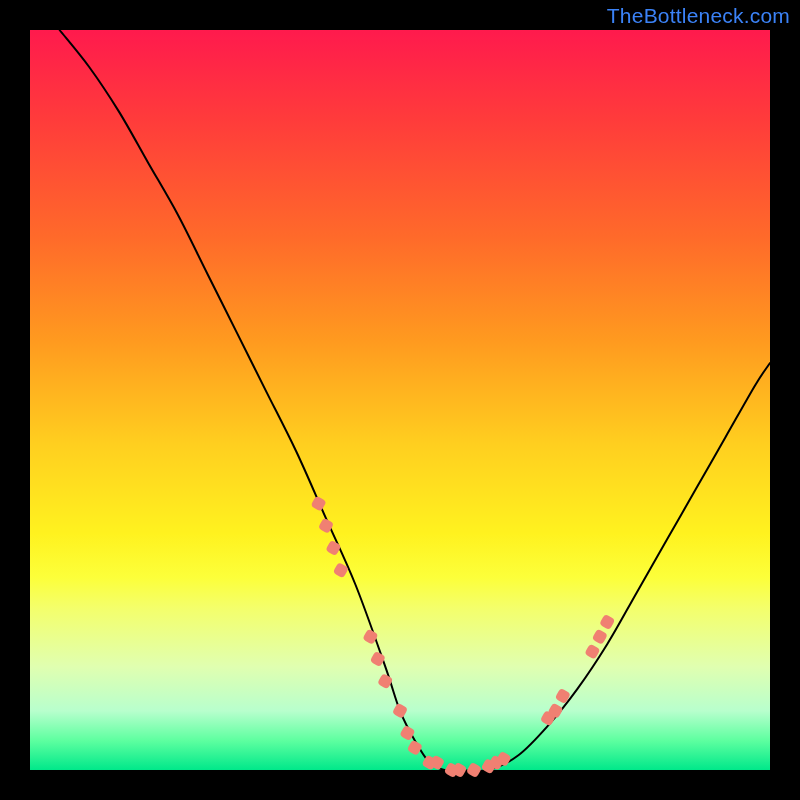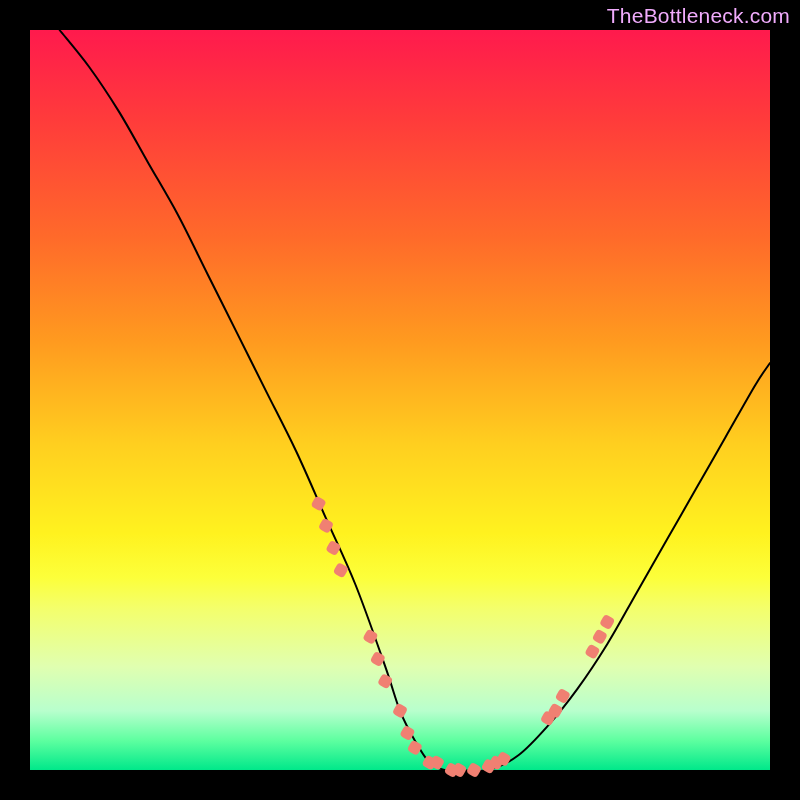--- a/index.html
+++ b/index.html
@@ -39,21 +39,21 @@
       #5effa0 96%,
       #00e88a 100%
     );
   }
   .watermark {
     position: absolute;
     top: 4px;
     right: 10px;
     font-family: Arial, Helvetica, sans-serif;
     font-size: 21px;
-    color: #f0abfc;
+    color: #3b82f6;
     letter-spacing: 0.2px;
     user-select: none;
   }
   svg.curve {
     position: absolute;
     left: 30px;
     top: 30px;
     width: 740px;
     height: 740px;
     overflow: visible;

